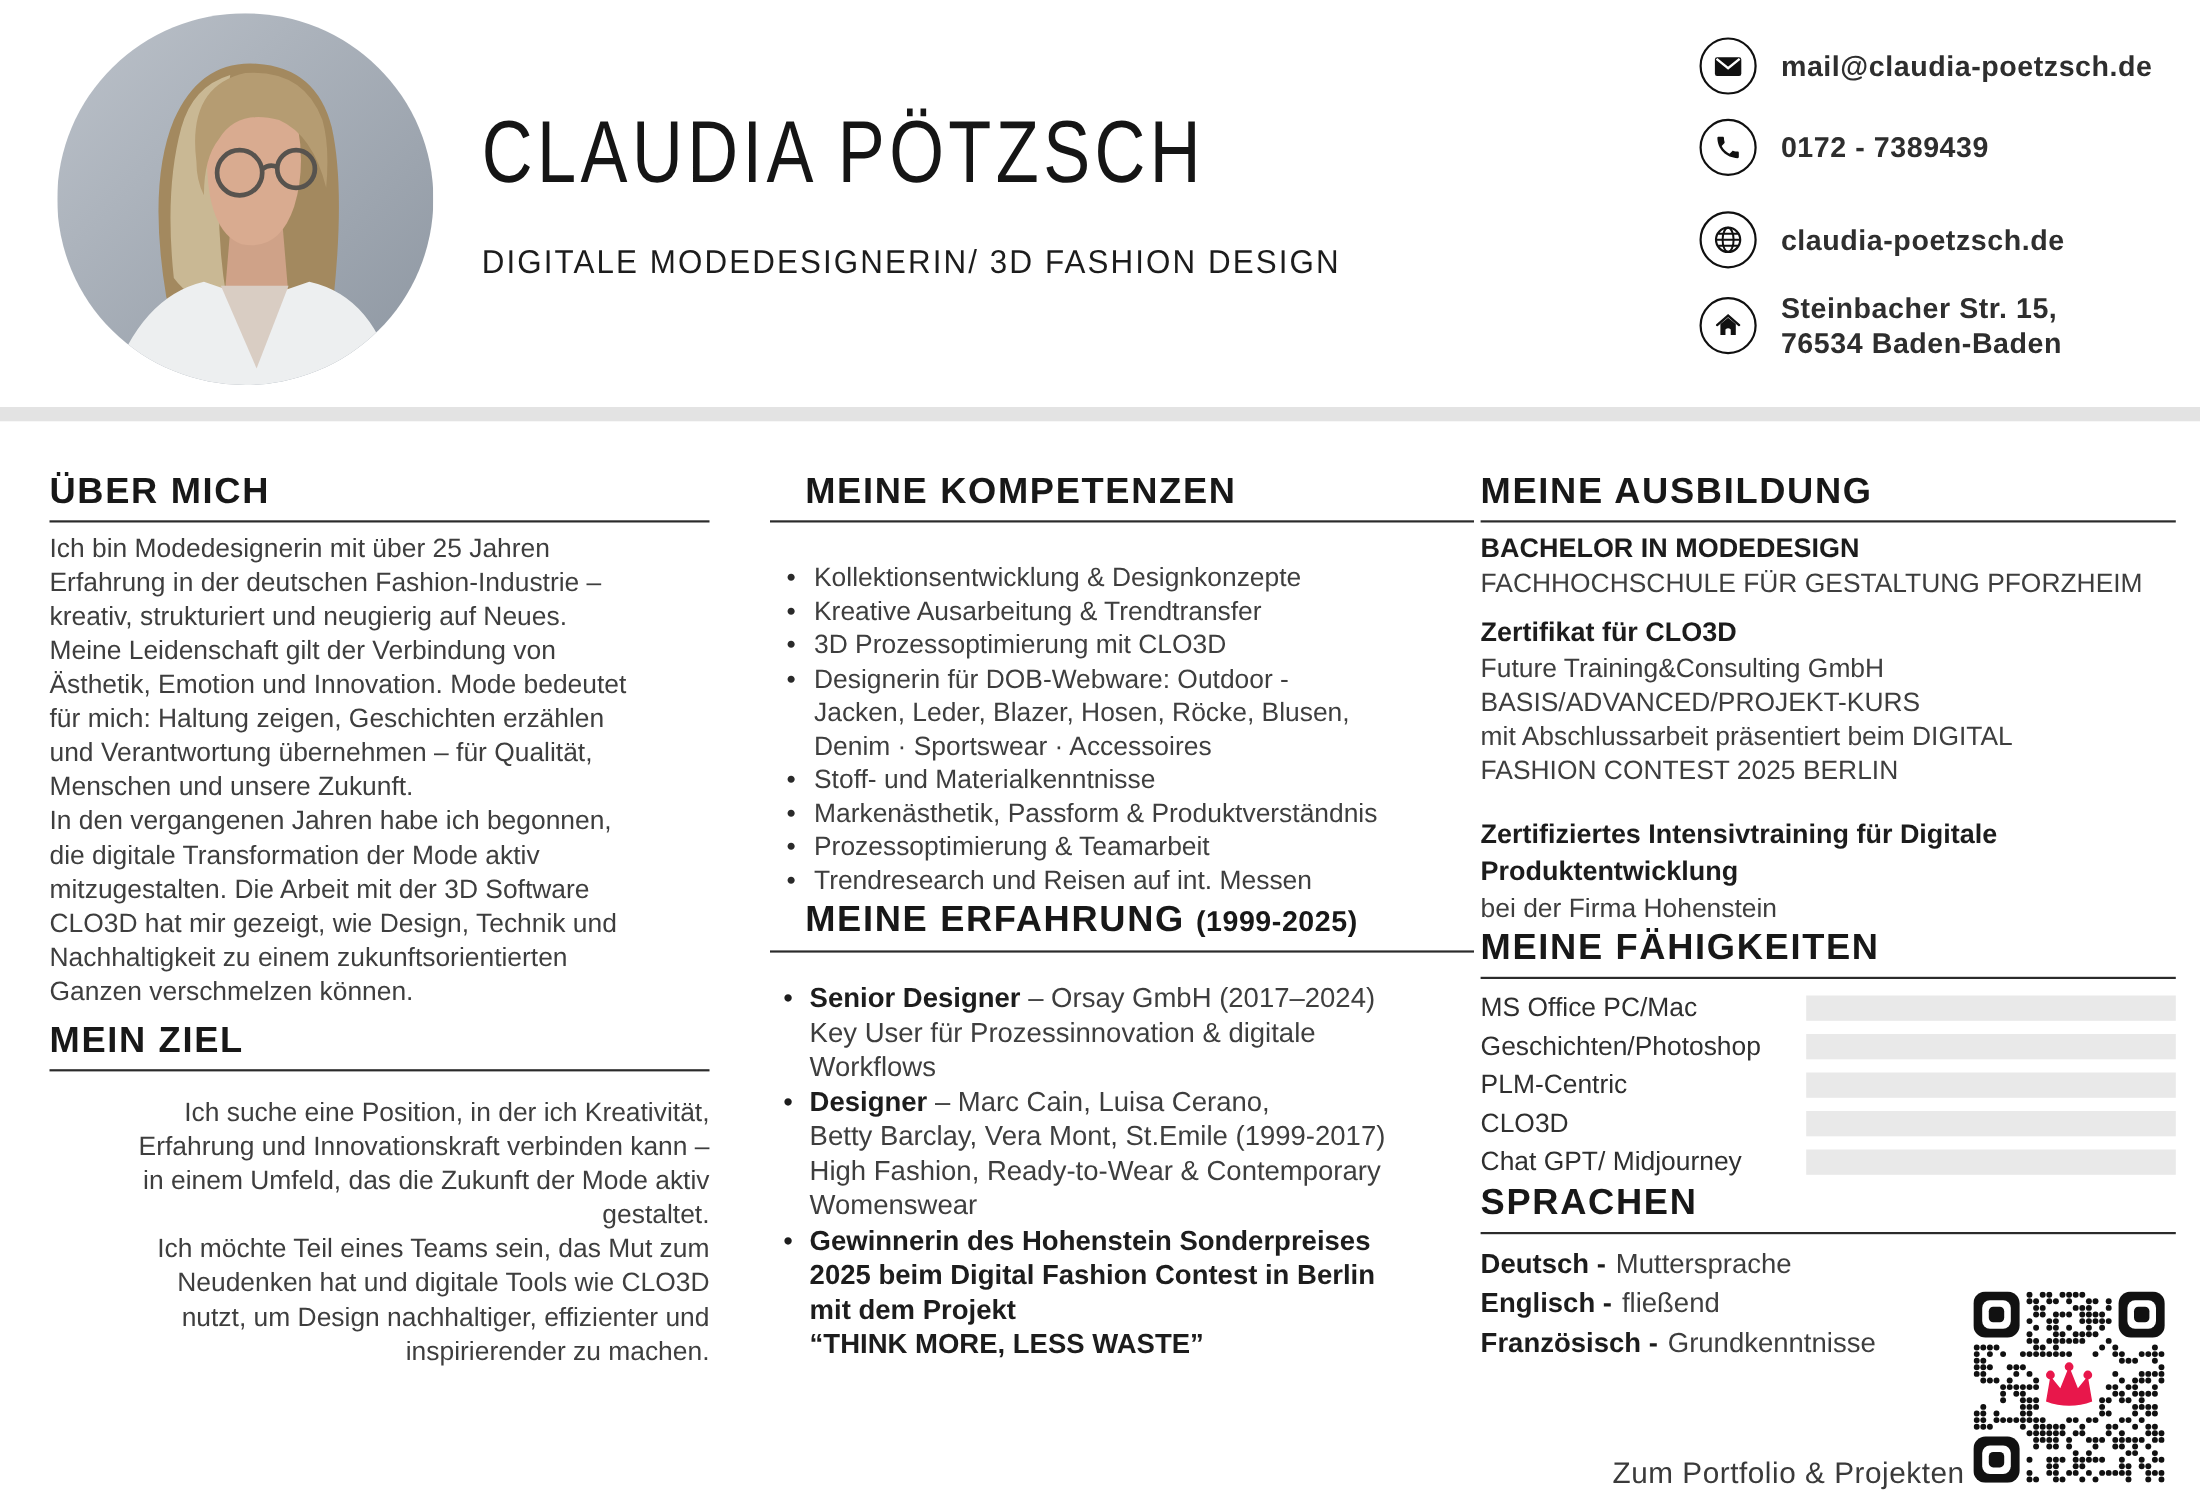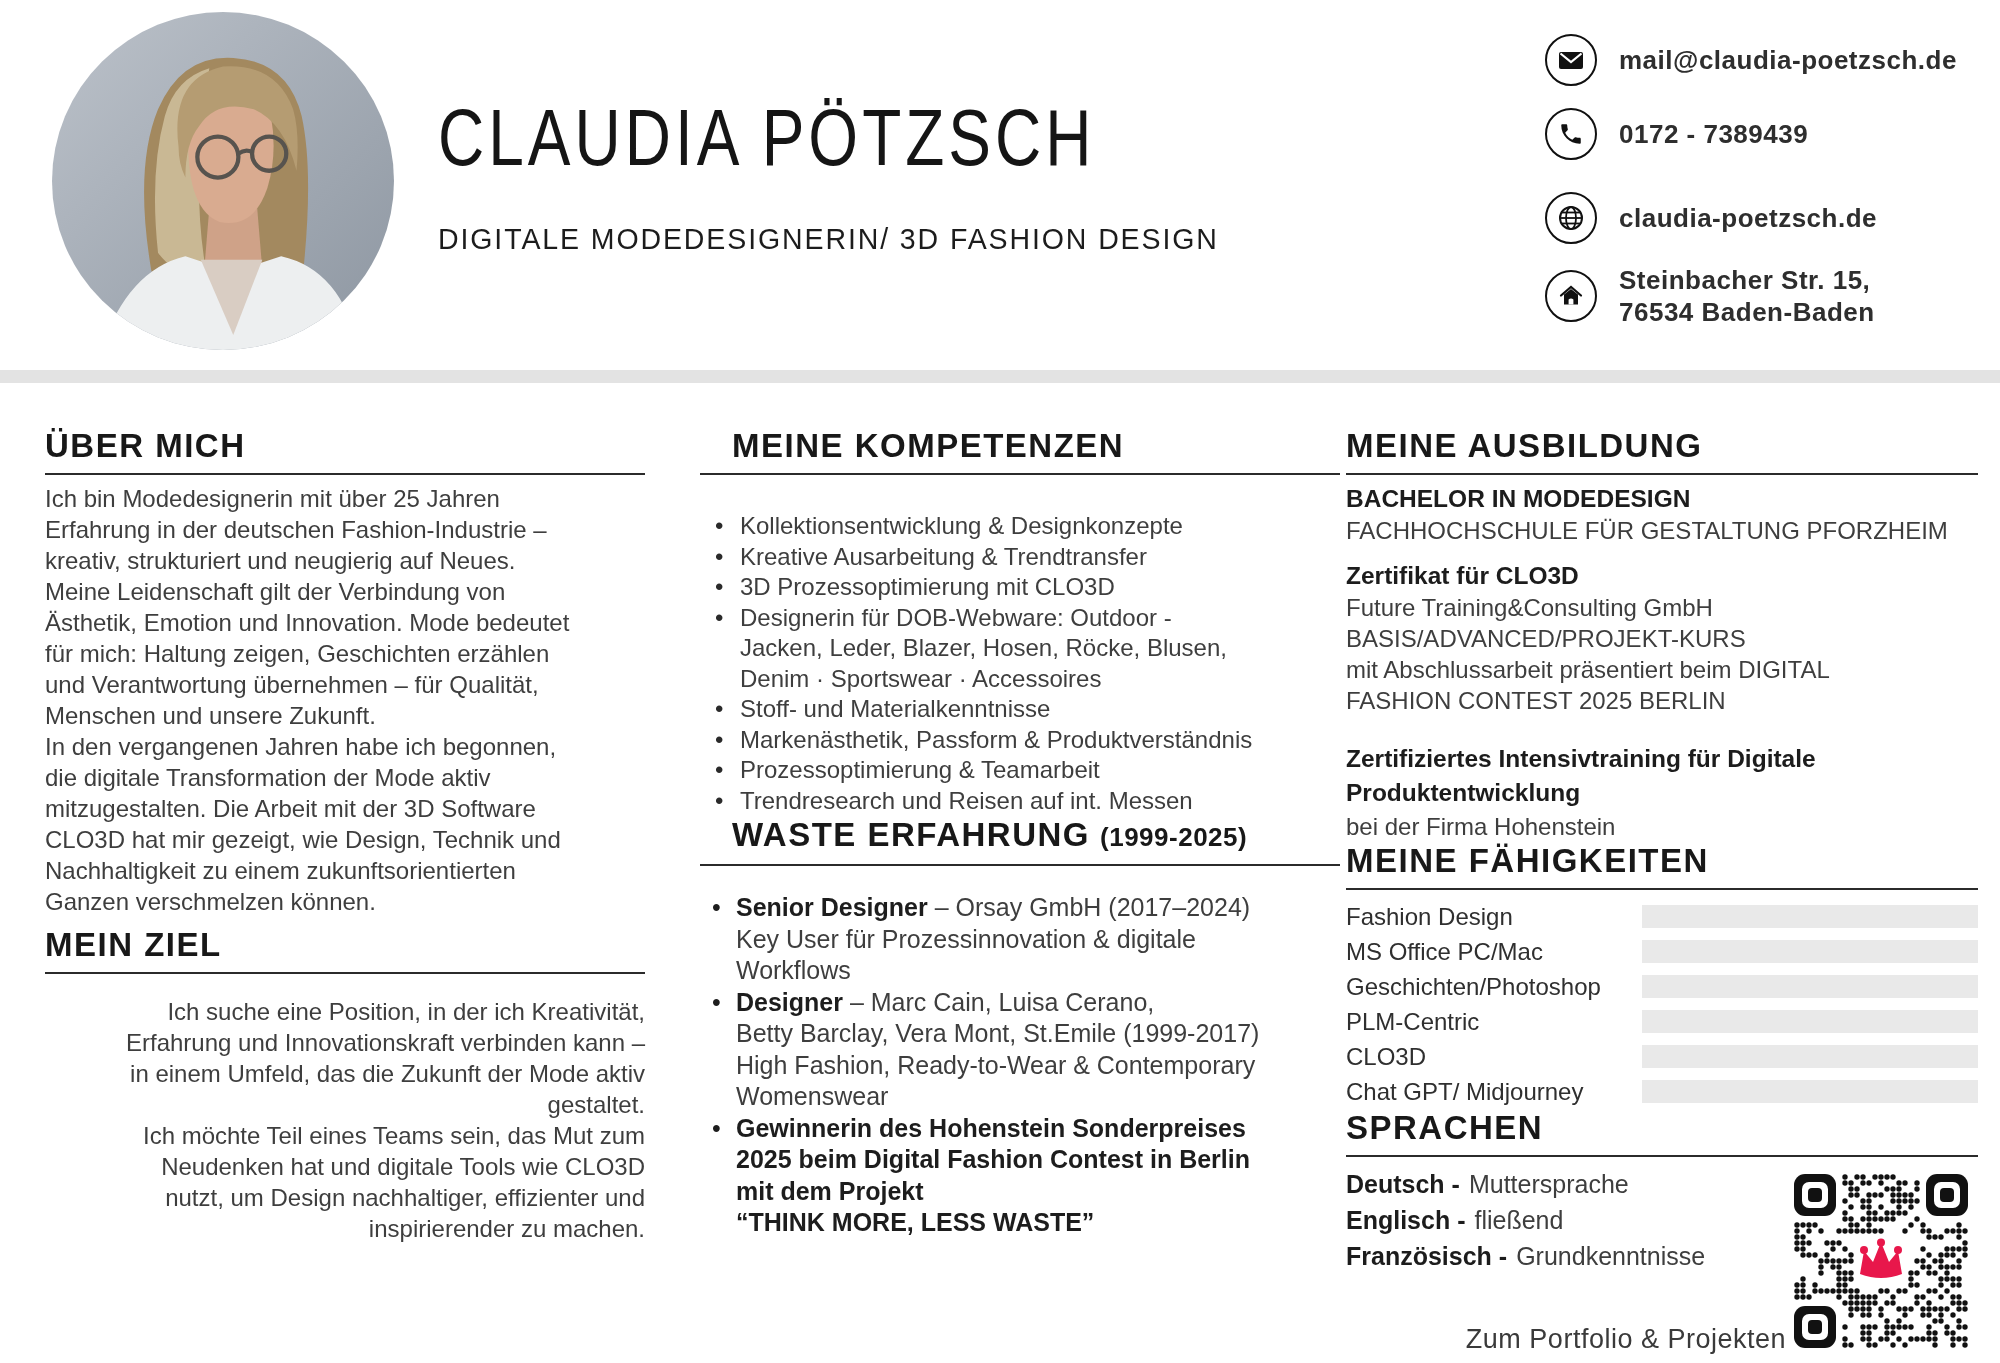--- a/index.html
+++ b/index.html
@@ -183,21 +183,21 @@
       <li>Kreative Ausarbeitung &amp; Trendtransfer</li>
       <li>3D Prozessoptimierung mit CLO3D</li>
       <li>Designerin für DOB-Webware: Outdoor -
 Jacken, Leder, Blazer, Hosen, Röcke, Blusen,
 Denim · Sportswear · Accessoires</li>
       <li>Stoff- und Materialkenntnisse</li>
       <li>Markenästhetik, Passform &amp; Produktverständnis</li>
       <li>Prozessoptimierung &amp; Teamarbeit</li>
       <li>Trendresearch und Reisen auf int. Messen</li>
     </ul>
-    <h2 class="sec h-erf"><span>WASTE ERFAHRUNG</span><span class="years">(1999-2025)</span></h2>
+    <h2 class="sec h-erf"><span>MEINE ERFAHRUNG</span><span class="years">(1999-2025)</span></h2>
     <div class="rule"></div>
     <ul class="exp">
       <li><span class="lead">Senior Designer</span><span> – Orsay GmbH (2017–2024)
 Key User für Prozessinnovation &amp; digitale
 Workflows</span></li>
       <li><span class="lead">Designer</span><span> – Marc Cain, Luisa Cerano,
 Betty Barclay, Vera Mont, St.Emile (1999-2017)
 High Fashion, Ready-to-Wear &amp; Contemporary
 Womenswear</span></li>
       <li><span class="lead">Gewinnerin des Hohenstein Sonderpreises
@@ -223,24 +223,20 @@
     </div>
     <div class="edu edu-3">
       <div class="etitle">Zertifiziertes Intensivtraining für Digitale
 Produktentwicklung</div>
       <div class="ebody">bei der Firma Hohenstein</div>
     </div>
 
     <h2 class="sec h-skill">MEINE FÄHIGKEITEN</h2>
     <div class="rule"></div>
     <div class="skills">
-      <div class="srow">
-        <span class="slabel">Fashion Design</span>
-        <span class="sbar"><span class="sfill" style="width: 100%;"></span></span>
-      </div>
       <div class="srow">
         <span class="slabel">MS Office PC/Mac</span>
         <span class="sbar"><span class="sfill" style="width: 88%;"></span></span>
       </div>
       <div class="srow">
         <span class="slabel">Geschichten/Photoshop</span>
         <span class="sbar"><span class="sfill" style="width: 78%;"></span></span>
       </div>
       <div class="srow">
         <span class="slabel">PLM-Centric</span>

